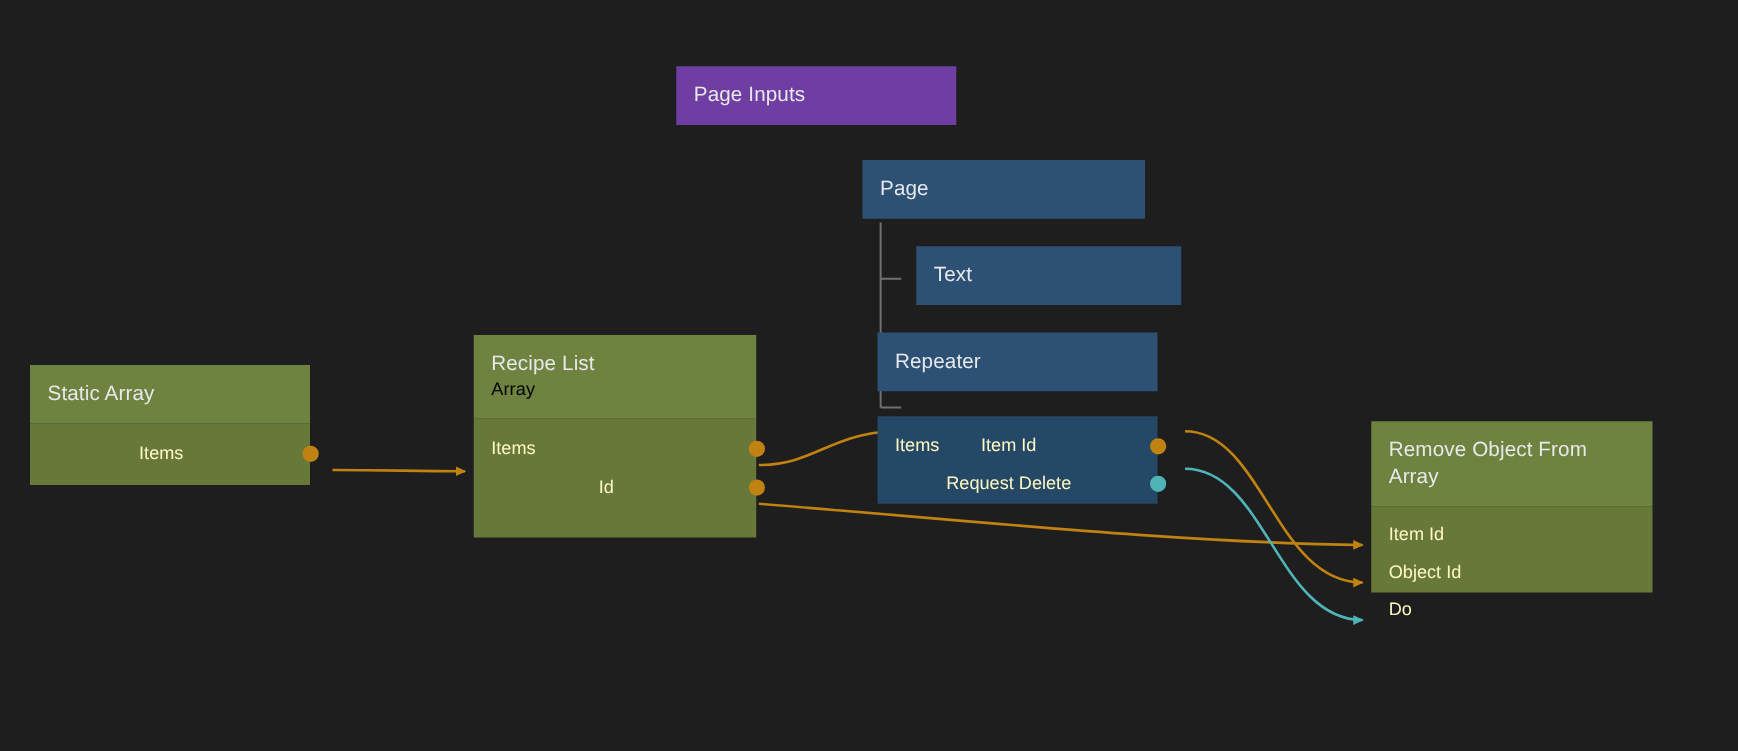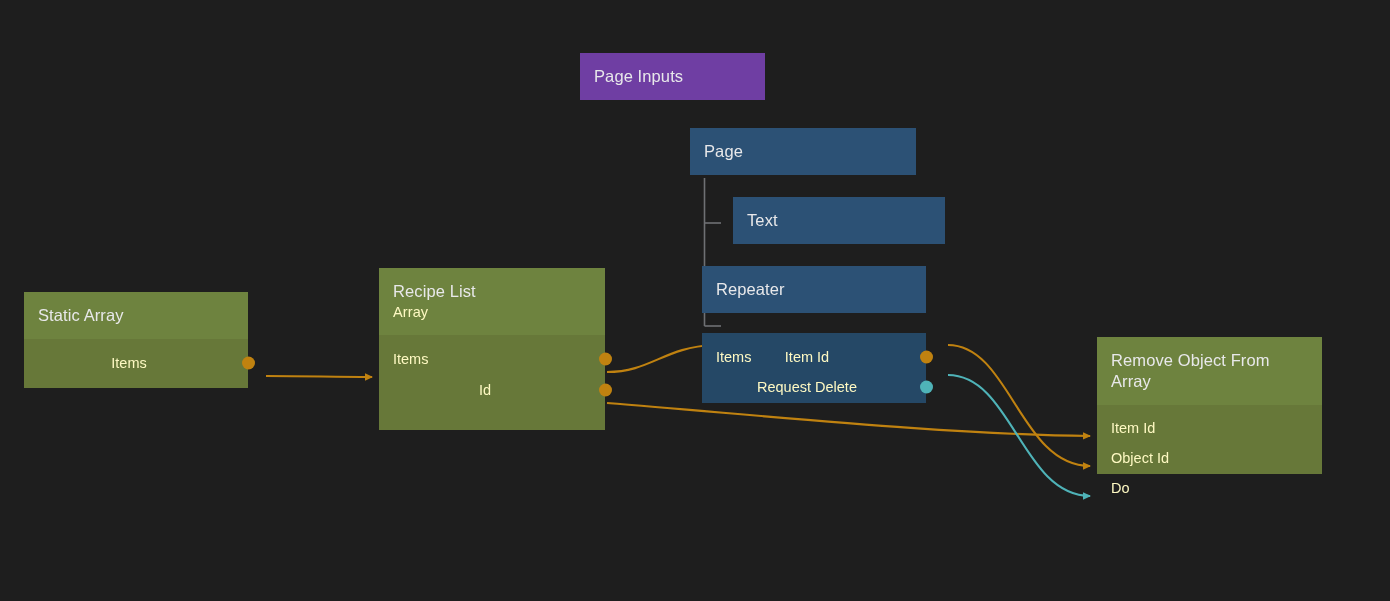--- a/index.html
+++ b/index.html
@@ -44,39 +44,39 @@
   .node-header {
     padding: 13px 15px 13px 14px;
     color: #e8e8ea;
     font-size: 16.5px;
     line-height: 1.28;
     font-weight: 400;
     letter-spacing: 0.1px;
   }
   .node-header .subtitle {
     display: block;
-    color: #fef9c3;
+    color: #000000;
     font-size: 14.5px;
     line-height: 1.3;
     margin-top: 1px;
   }
   .node-body {
     flex: 1 1 auto;
     position: relative;
     padding: 8px 0 10px 0;
   }
 
   
   .node.green .node-header { background: #6e833f; }
   .node.green .node-body   { background: #677839; }
   
   .node.blue .node-header  { background: #2c5175; }
   .node.blue .node-body    { background: #254866; }
   
-  .node.purple .node-header{ background: #6f3ea3; margin-left: 39px; }
+  .node.purple .node-header{ background: #6f3ea3; }
 
   .port-row {
     position: relative;
     height: 30px;
     display: flex;
     align-items: center;
     color: #fef9c3;
     font-size: 14.5px;
     line-height: 1;
     white-space: nowrap;

